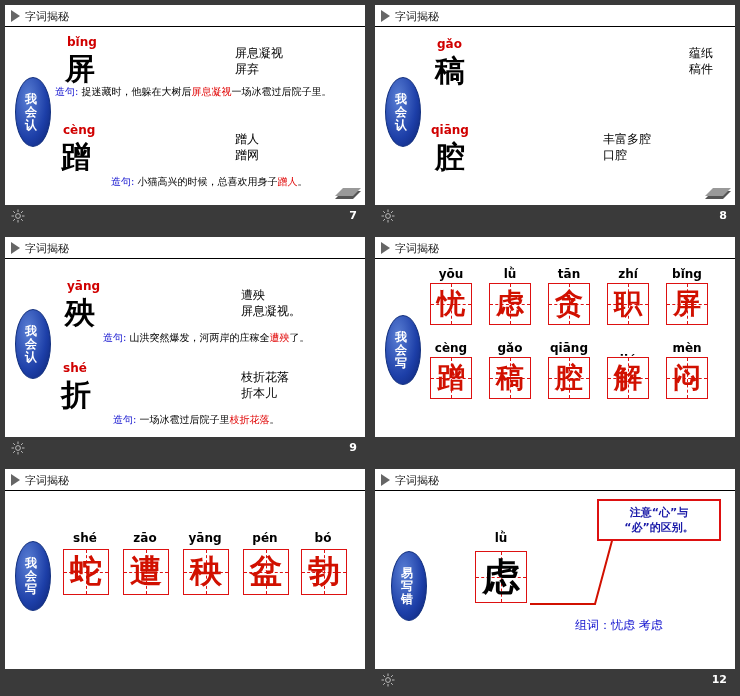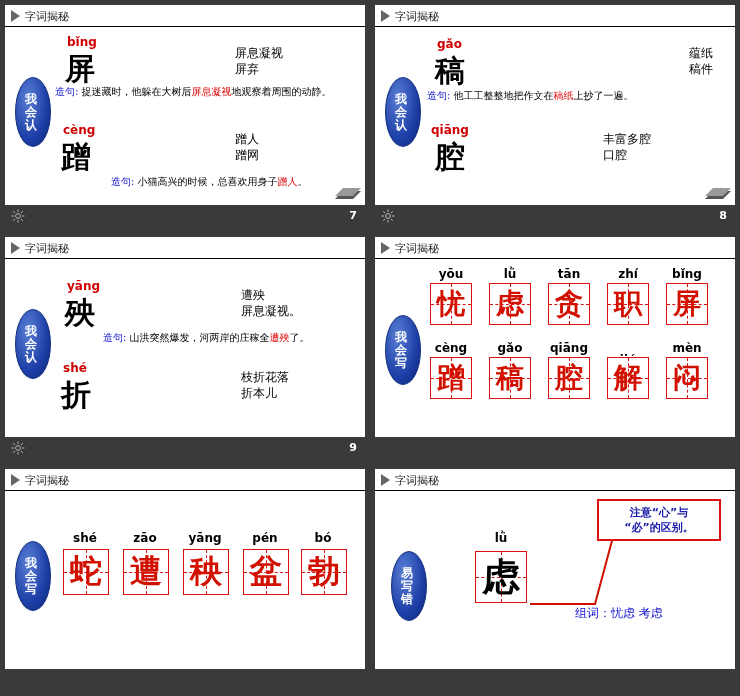--- a/index.html
+++ b/index.html
@@ -178,21 +178,21 @@
       </div>
 
       <div class="pinyin" style="left:62px;top:30px;">bǐng</div>
       <div class="hanzi-big" style="left:60px;top:44px;">屏</div>
       <div class="words" style="left:230px;top:40px;width:110px;text-align:left;">
         <div>屏息凝视</div>
         <div>屏弃</div>
       </div>
       <div class="sent" style="left:50px;top:80px;width:300px;">
         <span class="lbl">造句:</span>
-        <span class="tx">捉迷藏时，他躲在大树后</span><span class="hl">屏息凝视</span><span class="tx">地观察着周围的动静。</span>
+        <span class="tx">捉迷藏时，他躲在大树后</span><span class="hl">屏息凝视</span><span class="tx">一场冰雹过后院子里。</span>
       </div>
 
       <div class="pinyin" style="left:58px;top:118px;">cèng</div>
       <div class="hanzi-big" style="left:56px;top:132px;">蹭</div>
       <div class="words" style="left:230px;top:126px;width:110px;text-align:left;">
         <div>蹭人</div>
         <div>蹭网</div>
       </div>
       <div class="sent" style="left:106px;top:170px;width:250px;">
         <span class="lbl">造句:</span>
@@ -232,24 +232,20 @@
       <div class="badge" style="left:10px;top:72px;">
         <span>我会认</span>
       </div>
 
       <div class="pinyin" style="left:62px;top:32px;">gǎo</div>
       <div class="hanzi-big" style="left:60px;top:46px;">稿</div>
       <div class="words" style="left:228px;top:40px;width:110px;text-align:right;">
         <div>蕴纸</div>
         <div>稿件</div>
       </div>
-      <div class="sent" style="left:52px;top:84px;width:300px;">
-        <span class="lbl">造句:</span>
-        <span class="tx">他工工整整地把作文在</span><span class="hl">稿纸</span><span class="tx">上抄了一遍。</span>
-      </div>
 
       <div class="pinyin" style="left:56px;top:118px;">qiāng</div>
       <div class="hanzi-big" style="left:60px;top:132px;">腔</div>
       <div class="words" style="left:228px;top:126px;width:110px;text-align:left;">
         <div>丰富多腔</div>
         <div>口腔</div>
       </div>
 
       <svg style="position:absolute;right:4px;bottom:4px;" width="26" height="14">
         <polygon points="0,12 18,12 26,4 8,4" fill="#555"></polygon>
@@ -295,20 +291,24 @@
         <span class="lbl">造句:</span>
         <span class="tx">山洪突然爆发，河两岸的庄稼全</span><span class="hl">遭殃</span><span class="tx">了。</span>
       </div>
 
       <div class="pinyin" style="left:58px;top:124px;">shé</div>
       <div class="hanzi-big" style="left:56px;top:138px;">折</div>
       <div class="words" style="left:236px;top:132px;width:118px;text-align:left;">
         <div>枝折花落</div>
         <div>折本儿</div>
       </div>
+      <div class="sent" style="left:108px;top:176px;width:250px;">
+        <span class="lbl">造句:</span>
+        <span class="tx">一场冰雹过后院子里</span><span class="hl">枝折花落</span><span class="tx">。</span>
+      </div>
     </div>
     <div class="footer">
       <svg class="fico" viewBox="0 0 14 14">
         <circle cx="7" cy="7" r="2.4" fill="none" stroke="#bbb" stroke-width="1"></circle>
         <g stroke="#bbb" stroke-width="1">
           <line x1="7" y1="0.5" x2="7" y2="3"></line>
             <line x1="7" y1="11" x2="7" y2="13.5"></line>
           <line x1="0.5" y1="7" x2="3" y2="7"></line>
             <line x1="11" y1="7" x2="13.5" y2="7"></line>
           <line x1="2.2" y1="2.2" x2="4" y2="4"></line>
@@ -463,19 +463,35 @@
 
       <svg style="position:absolute;left:100px;top:40px;width:240px;height:110px;">
         <polyline points="55,95 120,95 138,28" fill="none" stroke="#d11000" stroke-width="2"></polyline>
       </svg>
 
       <div class="callout" style="left:222px;top:30px;width:124px;">
         <div>注意“心”与</div>
         <div>“必”的区别。</div>
       </div>
 
-      <div class="zuci" style="left:200px;top:136px;">
+      <div class="zuci" style="left:200px;top:148px;">
         <span>组词：</span><span>忧虑  考虑</span>
       </div>
     </div>
+    <div class="footer">
+      <svg class="fico" viewBox="0 0 14 14">
+        <circle cx="7" cy="7" r="2.4" fill="none" stroke="#bbb" stroke-width="1"></circle>
+        <g stroke="#bbb" stroke-width="1">
+          <line x1="7" y1="0.5" x2="7" y2="3"></line>
+            <line x1="7" y1="11" x2="7" y2="13.5"></line>
+          <line x1="0.5" y1="7" x2="3" y2="7"></line>
+            <line x1="11" y1="7" x2="13.5" y2="7"></line>
+          <line x1="2.2" y1="2.2" x2="4" y2="4"></line>
+            <line x1="10" y1="10" x2="11.8" y2="11.8"></line>
+          <line x1="11.8" y1="2.2" x2="10" y2="4"></line>
+            <line x1="4" y1="10" x2="2.2" y2="11.8"></line>
+        </g>
+      </svg>
+      <span class="pnum">12</span>
+    </div>
   </div>
 
 </div>
 
 </body></html>

